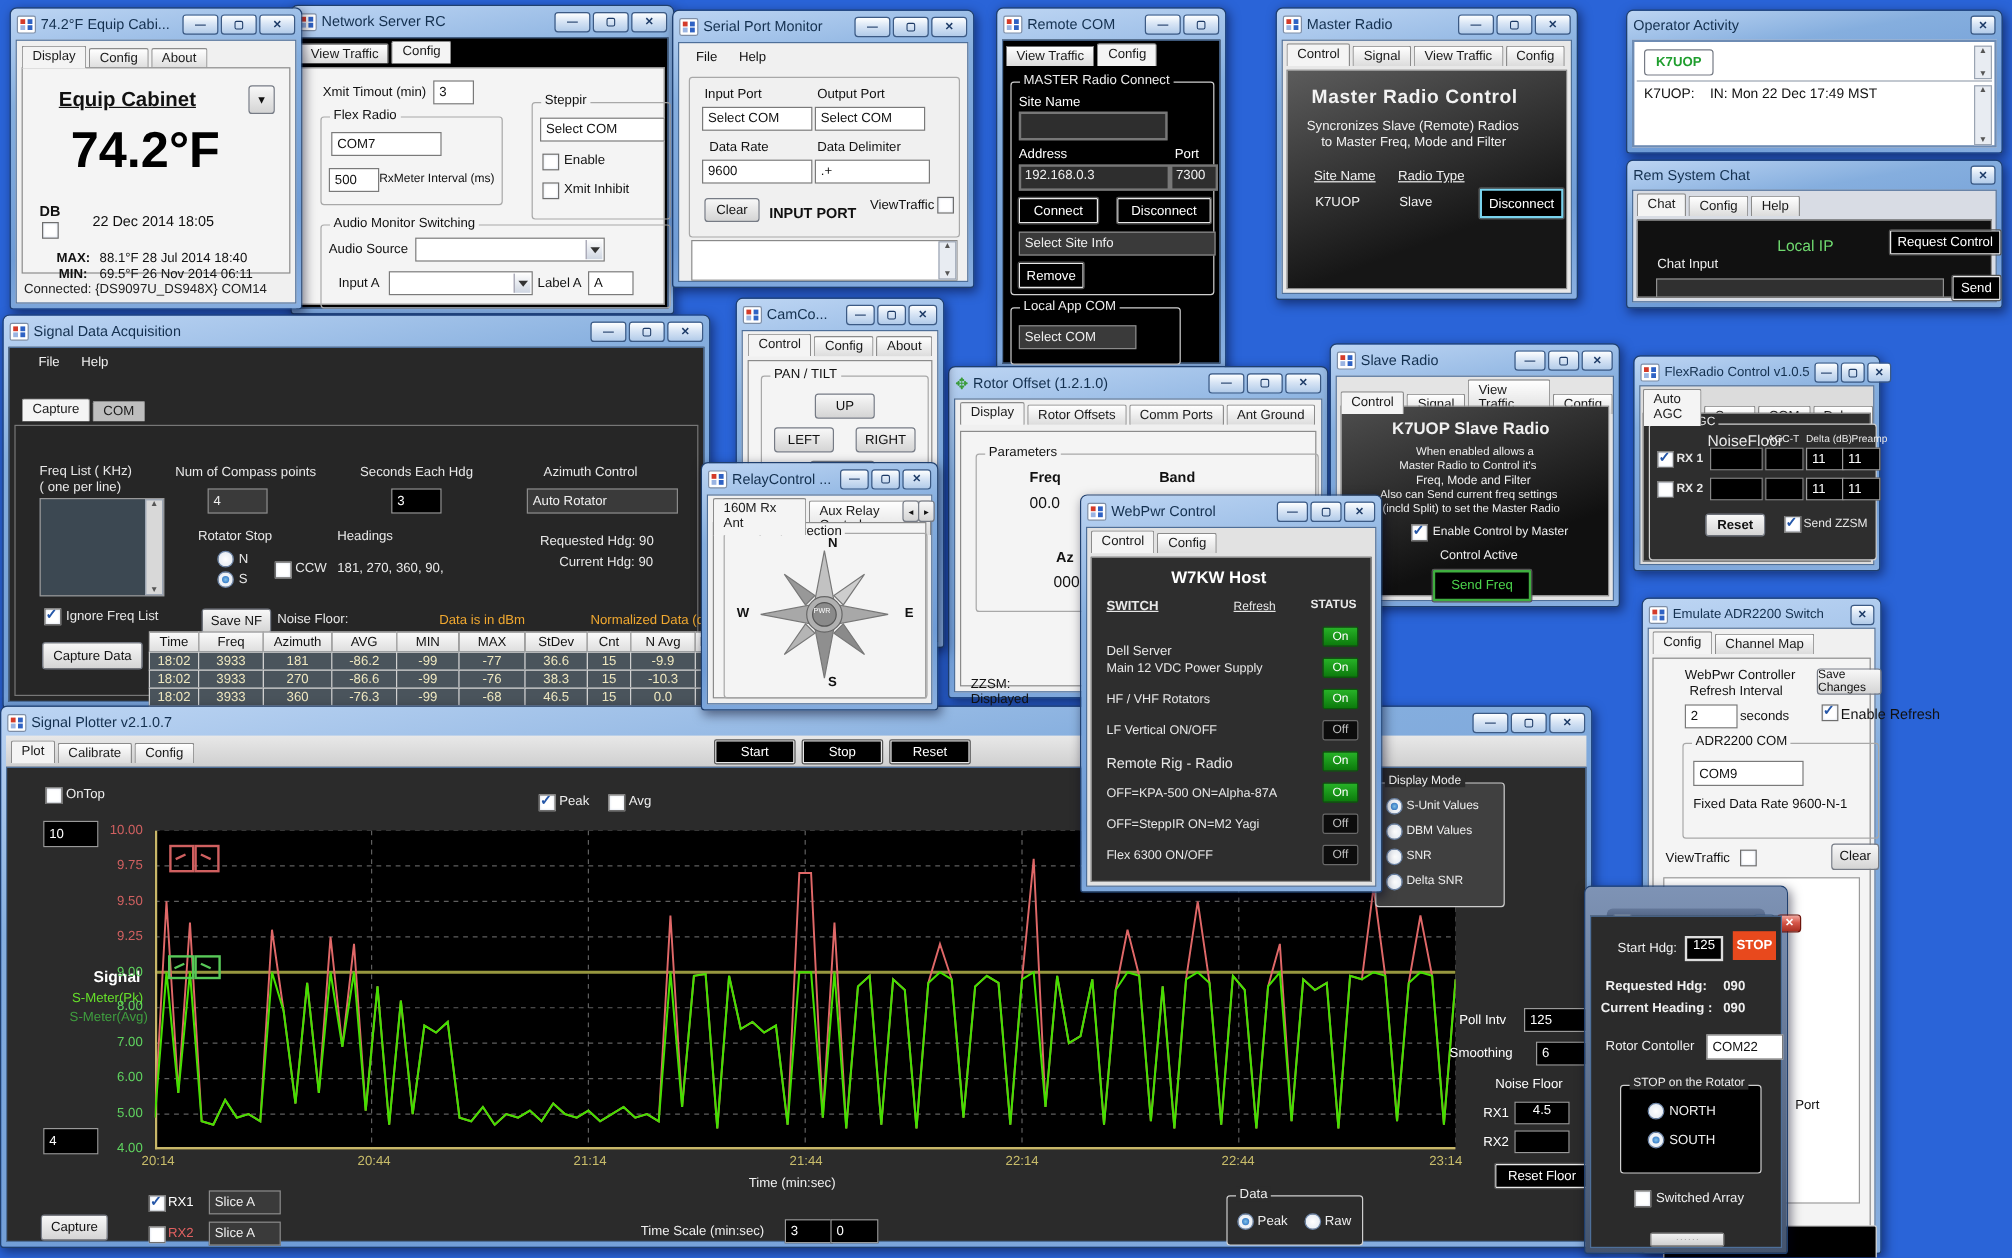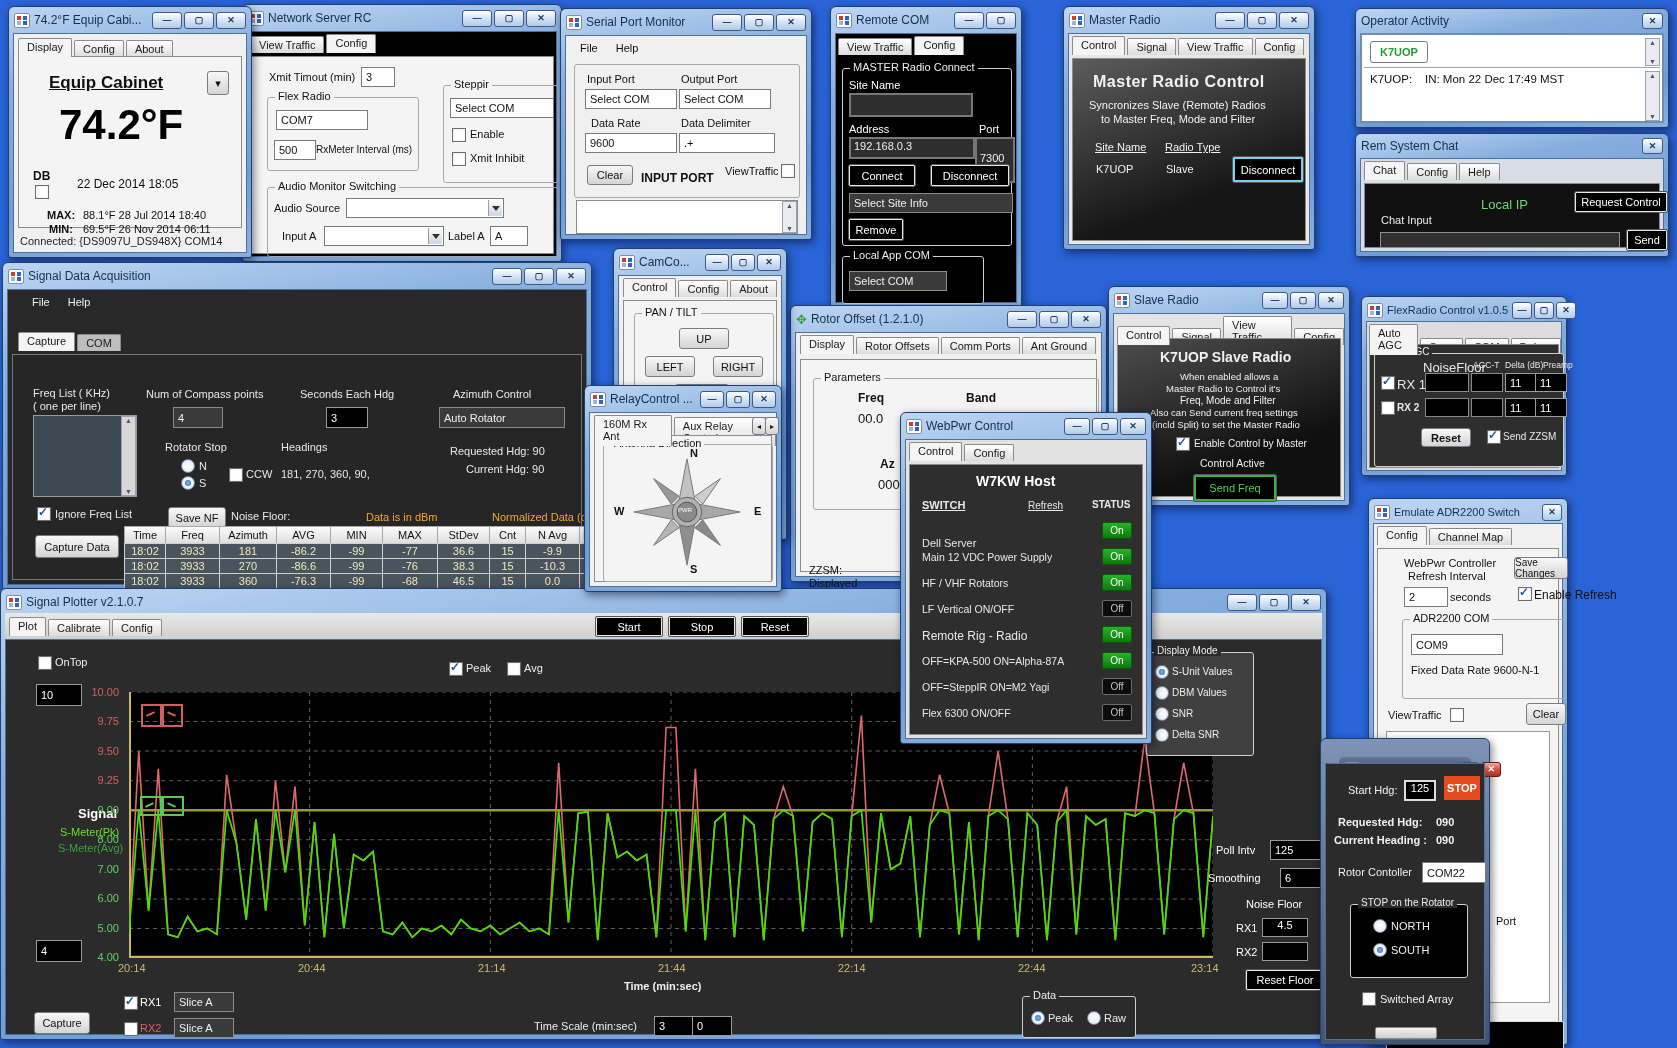--- a/index.html
+++ b/index.html
@@ -190,21 +190,21 @@
       <span class="tab">View Traffic</span>
       <span class="tab on">Config</span>
       </div>
     <div class="g gd" style="left:6px;top:34px;width:168px;height:176px;background:#000">
         <i style="background:#000">MASTER Radio Connect</i>
       <span class="lb" style="left:6px;top:10px;color:#fff">Site Name</span>
       <span class="abs" style="left:6px;top:24px;width:120px;height:20px;background:#2e2e2e;border:2px solid #777"></span>
       <span class="lb" style="left:6px;top:54px;color:#fff">Address</span>
       <span class="lb" style="left:136px;top:54px;color:#fff">Port</span>
       <span class="abs" style="left:6px;top:68px;width:116px;height:16px;background:#2e2e2e;border:2px solid #777;color:#f0f0f0;padding:1px 3px">192.168.0.3</span>
-      <span class="abs" style="left:132px;top:68px;width:30px;height:16px;background:#2e2e2e;border:2px solid #777;color:#f0f0f0;padding:13px 3px">7300</span>
+      <span class="abs" style="left:132px;top:68px;width:30px;height:16px;background:#2e2e2e;border:2px solid #777;color:#f0f0f0;padding:1px 3px">7300</span>
       <span class="bd" style="left:6px;top:96px;width:64px;height:19px">Connect</span>
       <span class="bd" style="left:88px;top:96px;width:76px;height:19px">Disconnect</span>
       <span class="dd d" style="left:6px;top:124px;width:158px;height:18px">Select Site Info</span>
       <span class="bd" style="left:6px;top:150px;width:52px;height:19px">Remove</span>
     </div>
     <div class="g gd" style="left:6px;top:222px;width:140px;height:46px;background:#000">
         <i style="background:#000">Local App COM</i>
       <span class="dd d" style="left:6px;top:14px;width:92px;height:18px">Select COM</span>
       </div>
   </div>
@@ -534,21 +534,21 @@
         </div>
     </div>
 
     <span class="lb" style="left:112px;top:322px;color:#c8bc6a">20:14</span>
     <span class="lb" style="left:292px;top:322px;color:#c8bc6a">20:44</span>
     <span class="lb" style="left:472px;top:322px;color:#c8bc6a">21:14</span>
     <span class="lb" style="left:652px;top:322px;color:#c8bc6a">21:44</span>
     <span class="lb" style="left:832px;top:322px;color:#c8bc6a">22:14</span>
     <span class="lb" style="left:1012px;top:322px;color:#c8bc6a">22:44</span>
     <span class="lb" style="left:1185px;top:322px;color:#c8bc6a">23:14</span>
-    <span class="lb" style="left:618px;top:340px;color:#f0f0f0;font-weight:bold">Time (min:sec)</span>
+    <span class="lb" style="left:618px;top:340px;color:#f0f0f0;font-weight:normal">Time (min:sec)</span>
 
     <span class="cb c" style="left:118px;top:356px"></span>
       <span class="lb" style="left:134px;top:356px;color:#fff">RX1</span>
     <span class="dd d" style="left:168px;top:352px;width:54px;height:18px">Slice A</span>
     <span class="cb" style="left:118px;top:382px"></span>
       <span class="lb" style="left:134px;top:382px;color:#e06060">RX2</span>
     <span class="dd d" style="left:168px;top:378px;width:54px;height:18px">Slice A</span>
     <span class="b" style="left:28px;top:372px;width:54px;height:20px">Capture</span>
     <span class="lb" style="left:528px;top:380px">Time Scale (min:sec)</span>
     <span class="sp d" style="left:648px;top:376px;width:34px;height:18px">3</span>
@@ -679,21 +679,21 @@
       <span class="tab">Debug</span>
       </div>
     <div class="pane dk" style="left:2px;top:22px;right:2px;bottom:2px;background:#2e2e2e">
       <div class="g gd" style="left:4px;top:8px;width:188px;height:112px;background:#2e2e2e">
           <i style="background:#2e2e2e;font-size:10px">Auto AGC</i>
         <span class="lb" style="left:48px;top:6px;font-size:13px">NoiseFloor</span>
         <span class="lb" style="left:98px;top:6px;font-size:8.5px">AGC-T</span>
         <span class="lb" style="left:130px;top:6px;font-size:8.5px">Delta (dB)</span>
         <span class="lb" style="left:168px;top:6px;font-size:8.5px">Preamp</span>
         <span class="cb c" style="left:6px;top:22px"></span>
-        <span class="lb" style="left:22px;top:23px;font-weight:normal;font-size:13px">RX 1</span>
+        <span class="lb" style="left:22px;top:23px;font-weight:bold;font-size:10px">RX 1</span>
         <span class="abs" style="left:50px;top:19px;width:42px;height:17px;background:#000;border:1px solid #888"></span>
         <span class="abs" style="left:96px;top:19px;width:30px;height:17px;background:#000;border:1px solid #888"></span>
         <span class="sp d" style="left:130px;top:19px;width:26px;height:17px">11</span>
         <span class="sp d" style="left:160px;top:19px;width:26px;height:17px">11</span>
         <span class="cb" style="left:6px;top:47px"></span>
         <span class="lb" style="left:22px;top:48px;font-weight:bold;font-size:10px">RX 2</span>
         <span class="abs" style="left:50px;top:44px;width:42px;height:17px;background:#000;border:1px solid #888"></span>
         <span class="abs" style="left:96px;top:44px;width:30px;height:17px;background:#000;border:1px solid #888"></span>
         <span class="sp d" style="left:130px;top:44px;width:26px;height:17px">11</span>
         <span class="sp d" style="left:160px;top:44px;width:26px;height:17px">11</span>

